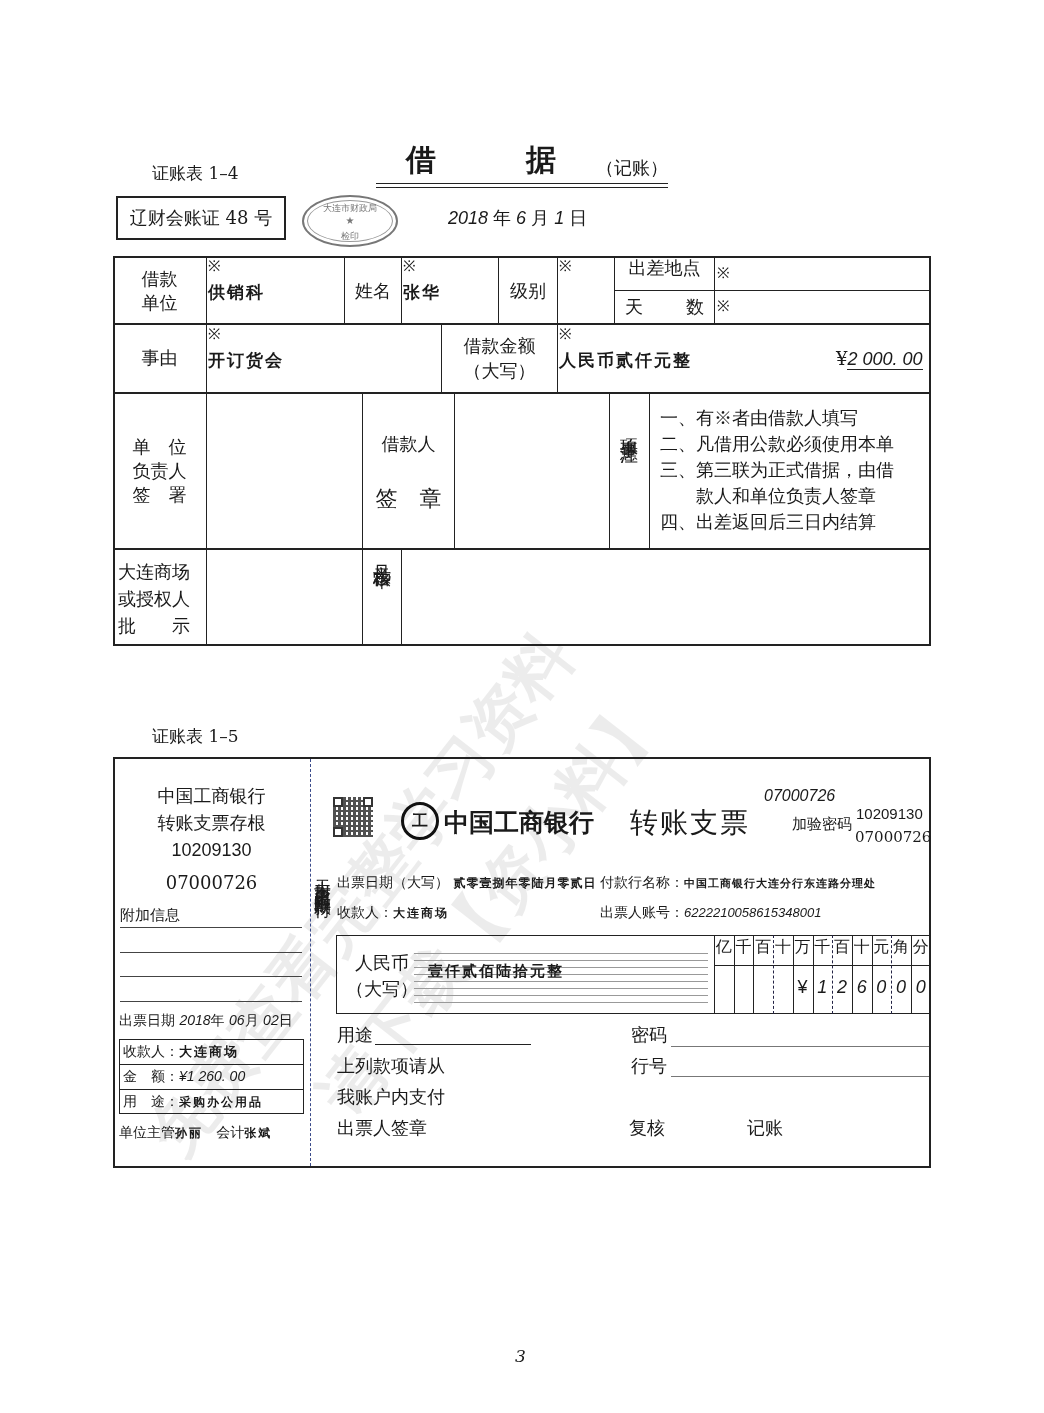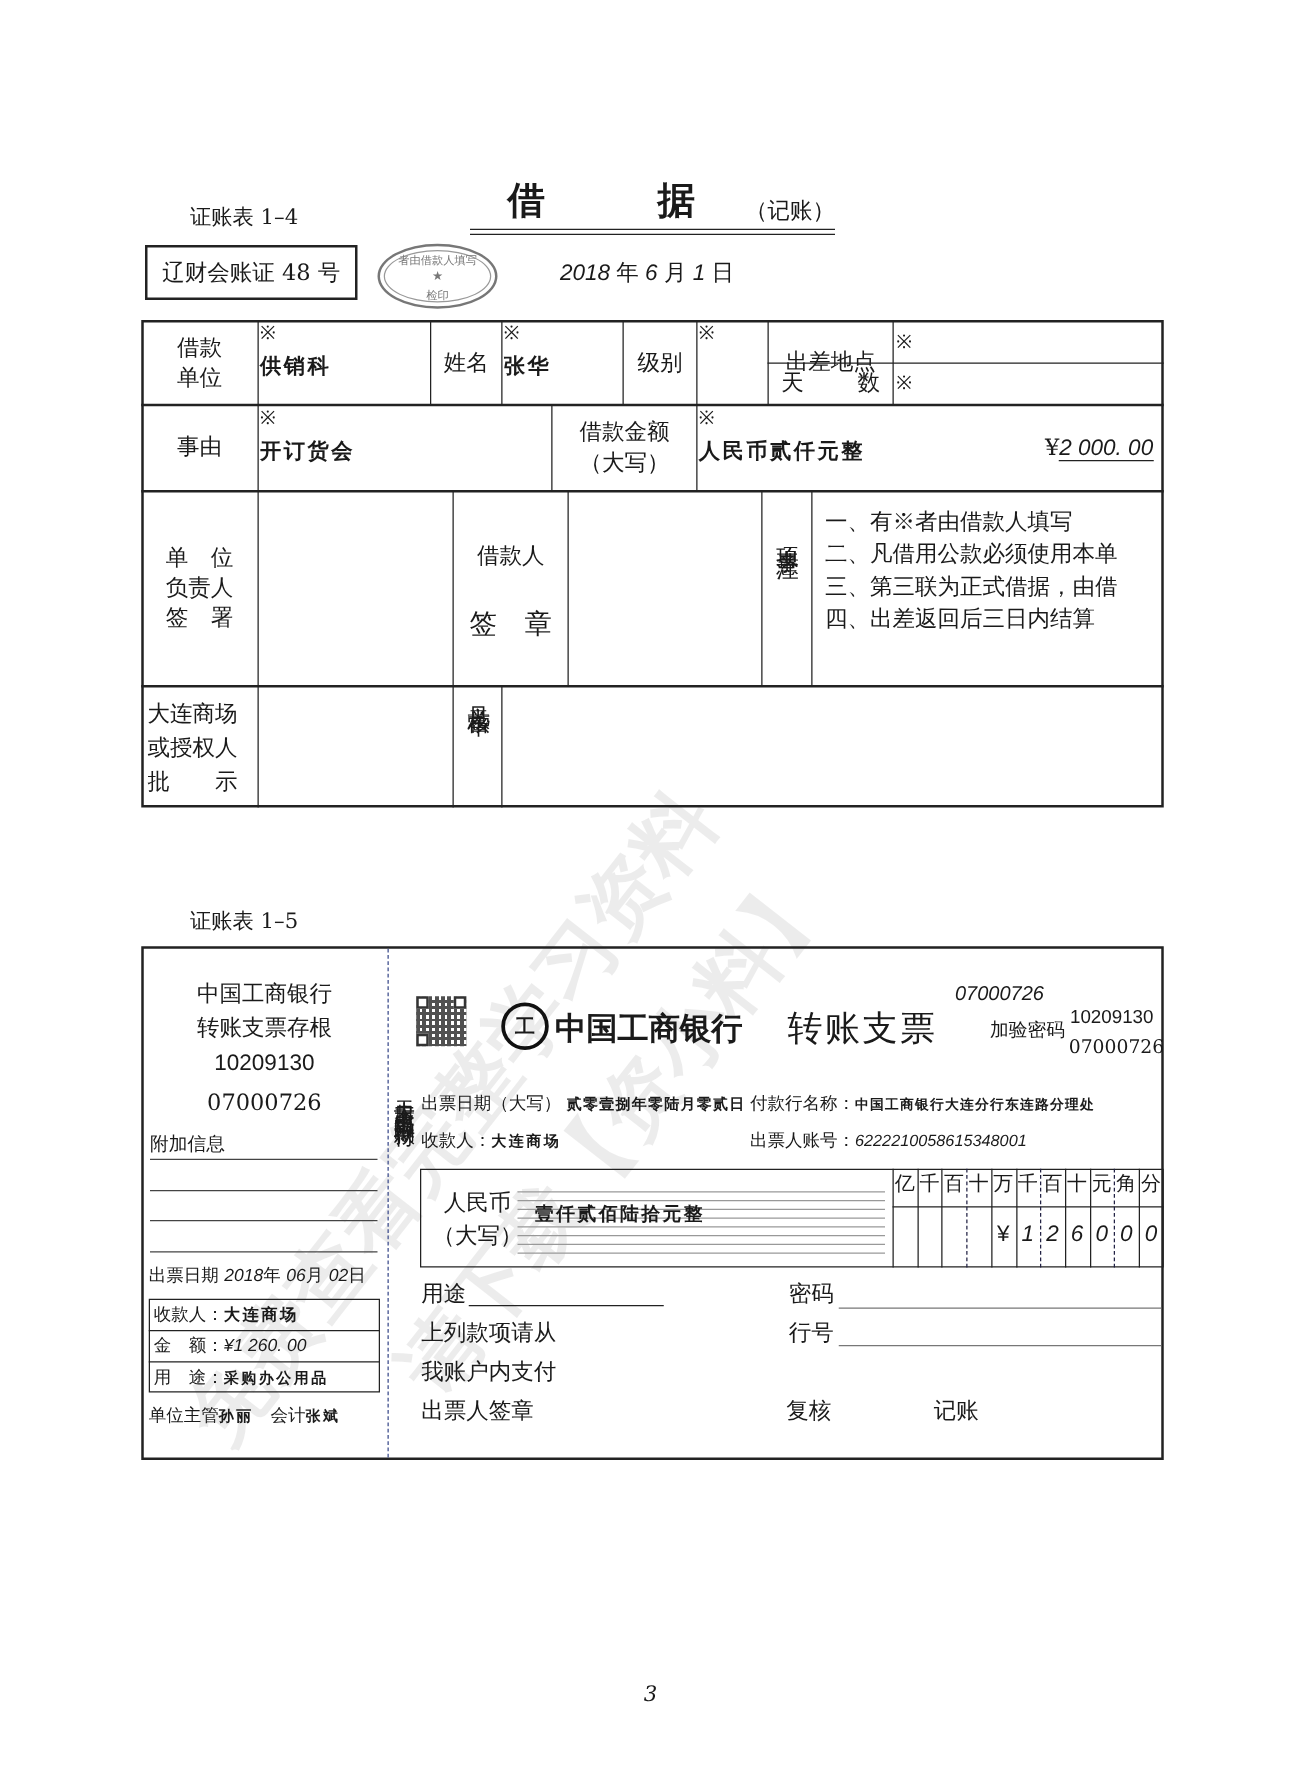--- a/index.html
+++ b/index.html
@@ -64,21 +64,21 @@
   <span class="abs title-main" style="left:150px; top:0;">据</span>
   <span class="abs" style="left:220px; top:16px; font-size:18px;">（记账）</span>
 </div>
 <div class="abs title-line1"></div>
 <div class="abs title-line2"></div>
 
 <div class="abs doc-no-box">辽财会账证 48 号</div>
 
 <div class="abs stamp">
   <div class="stamp-inner"></div>
-  <div class="abs" style="left:0; right:0; top:5px;">者由借款人填写</div>
+  <div class="abs" style="left:0; right:0; top:5px;">大连市财政局</div>
   <div class="abs" style="left:0; right:0; top:18px; font-size:10px;">★</div>
   <div class="abs" style="left:0; right:0; top:33px;">检印</div>
 </div>
 
 <div class="abs ital" style="left:448px; top:206px; font-size:18px;">
   <span>2018</span>
   <span class="serif" style="font-style:normal;">年</span>
   <span>6</span>
   <span class="serif" style="font-style:normal;">月</span>
   <span>1</span>
@@ -119,21 +119,21 @@
 <span class="mark" style="left:208px; top:259px;">※</span>
 <span class="abs hand" style="left:208px; top:281px; font-size:17px;">供销科</span>
 
 <div class="cell" style="left:345px; top:258px; width:56px; height:66px;">姓名</div>
 <span class="mark" style="left:403px; top:259px;">※</span>
 <span class="abs hand" style="left:403px; top:281px; font-size:17px;">张华</span>
 
 <div class="cell" style="left:499px; top:258px; width:58px; height:66px;">级别</div>
 <span class="mark" style="left:559px; top:259px;">※</span>
 
-<div class="cell" style="left:615px; top:274px; width:99px; height:32px;">出差地点</div>
+<div class="cell" style="left:615px; top:252px; width:99px; height:32px;">出差地点</div>
 <span class="mark" style="left:717px; top:266px;">※</span>
 <div class="cell" style="left:615px; top:291px; width:99px; height:32px; justify-content:space-between; padding:0 10px; box-sizing:border-box;">
   <span>天</span>
     <span>数</span>
 </div>
 <span class="mark" style="left:717px; top:299px;">※</span>
 
 <div class="cell" style="left:113px; top:325px; width:93px; height:67px;">事由</div>
 <span class="mark" style="left:208px; top:327px;">※</span>
 <span class="abs hand" style="left:208px; top:349px; font-size:17px;">开订货会</span>
@@ -159,20 +159,21 @@
 </div>
 <div class="abs" style="left:207px; top:394px; width:155px; height:154px;"></div>
 <div class="abs" style="left:363px; top:432px; width:91px; text-align:center; font-size:18px;">借款人</div>
 <div class="abs" style="left:363px; top:484px; width:91px; text-align:center; font-size:22px;">签　章</div>
 <div class="abs" style="left:455px; top:394px; width:154px; height:154px;"></div>
 <div class="abs vtext" style="left:619px; top:430px; font-size:18px; line-height:20px;">注意事项</div>
 <div class="abs" style="left:660px; top:405px;">
   <div class="note-item">一、有※者由借款人填写</div>
   <div class="note-item">二、凡借用公款必须使用本单</div>
   <div class="note-item">三、第三联为正式借据，由借</div>
+  <div class="note-item">　　款人和单位负责人签章</div>
   <div class="note-item">四、出差返回后三日内结算</div>
 </div>
 
 <div class="abs" style="left:118px; top:558px; width:84px; font-size:18px; line-height:27px;">
   <div>大连商场</div>
   <div>或授权人</div>
   <div>批　　示</div>
 </div>
 <div class="abs" style="left:207px; top:550px; width:155px; height:94px;"></div>
 <div class="abs vtext" style="left:372px; top:556px; font-size:18px; line-height:20px;">审核意见</div>

